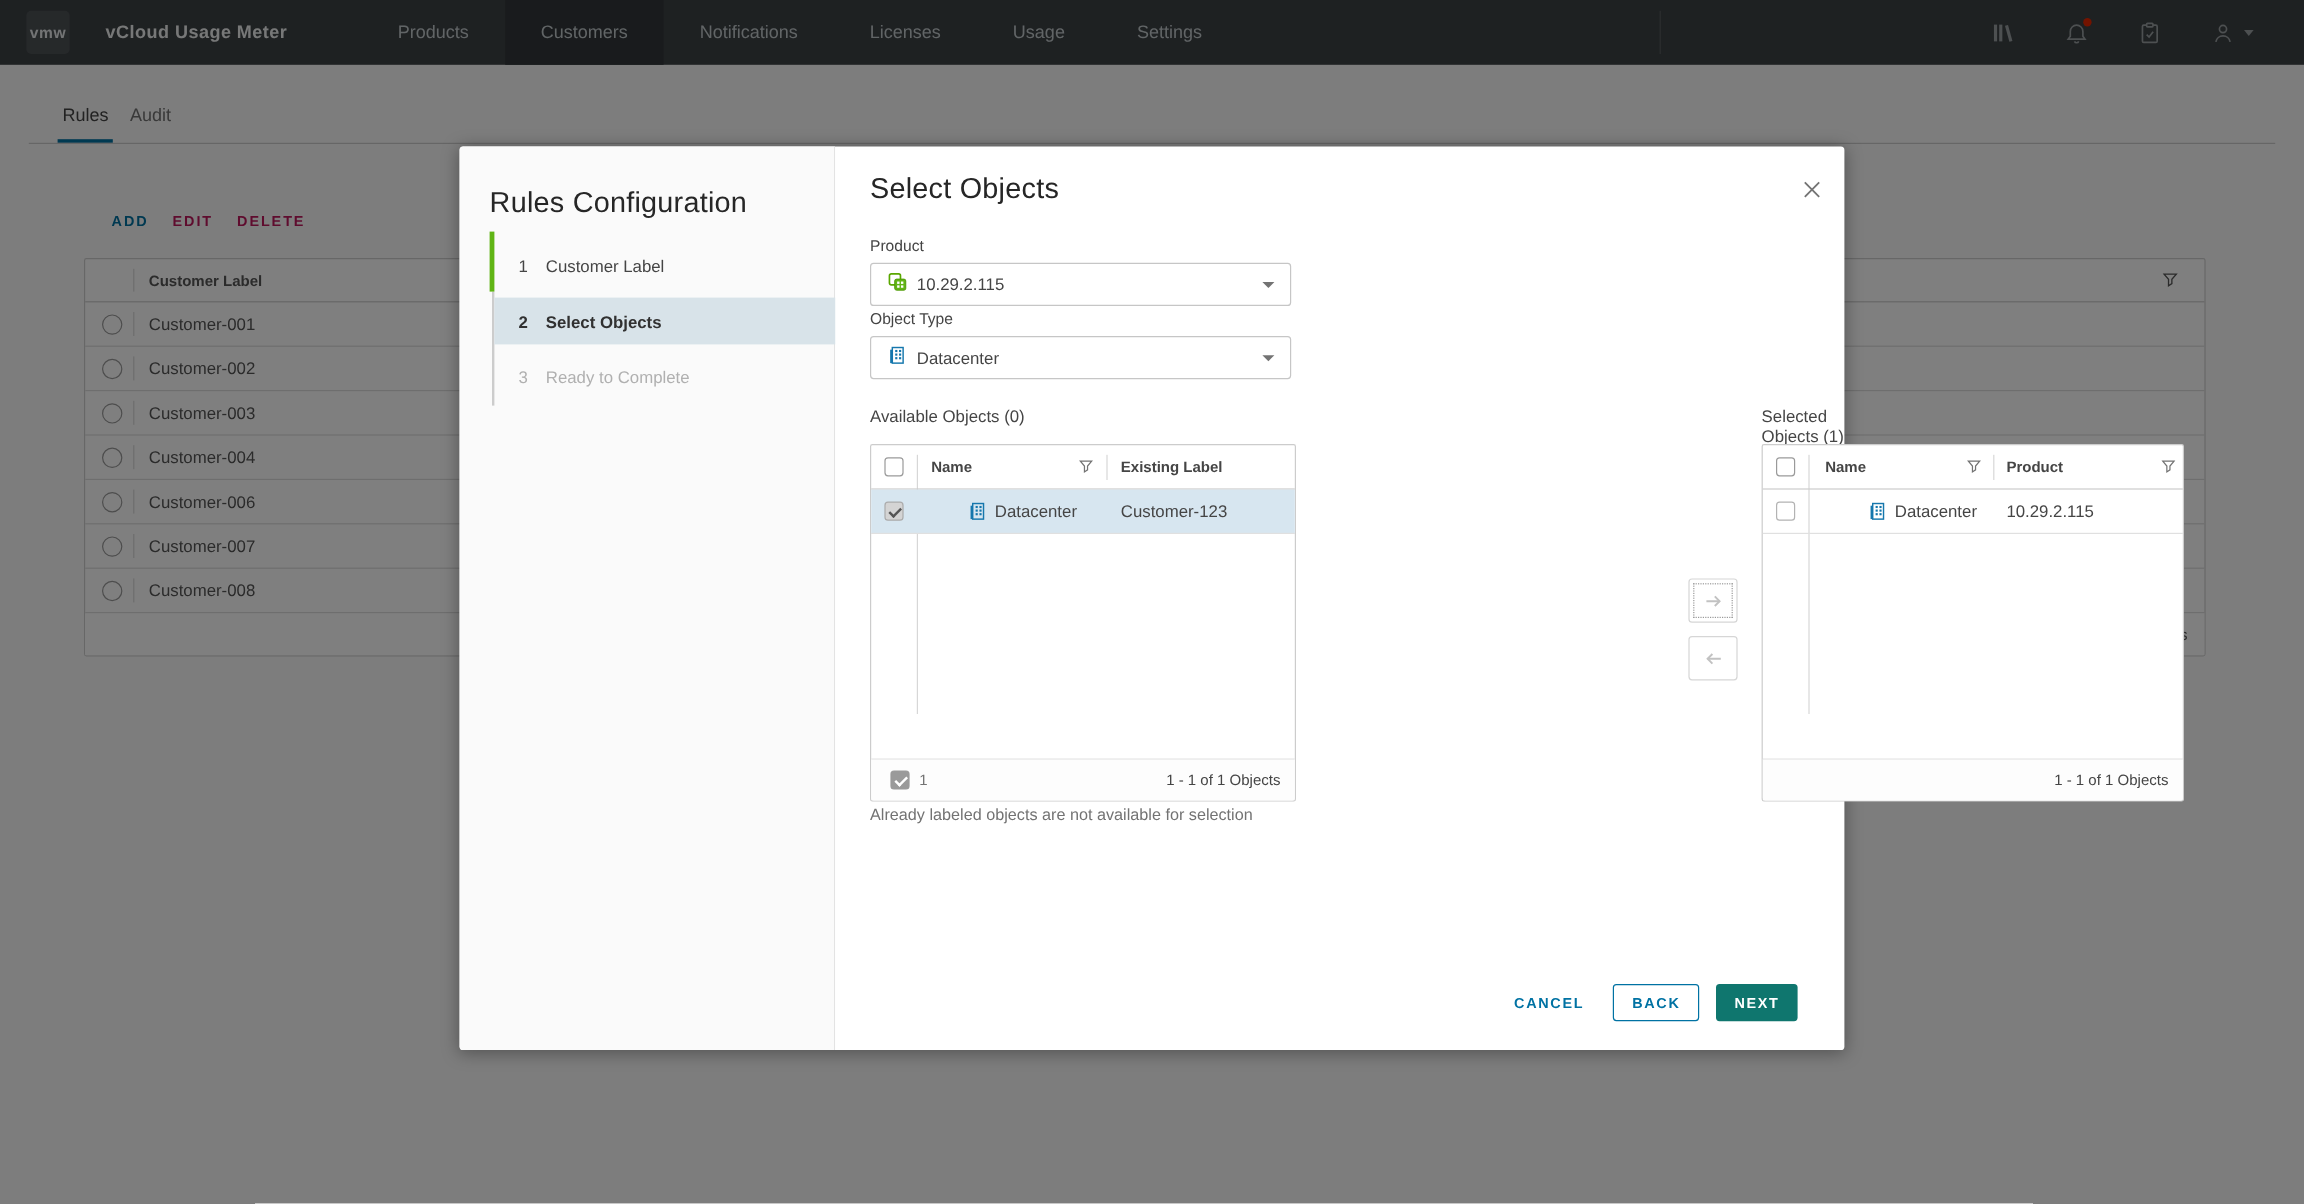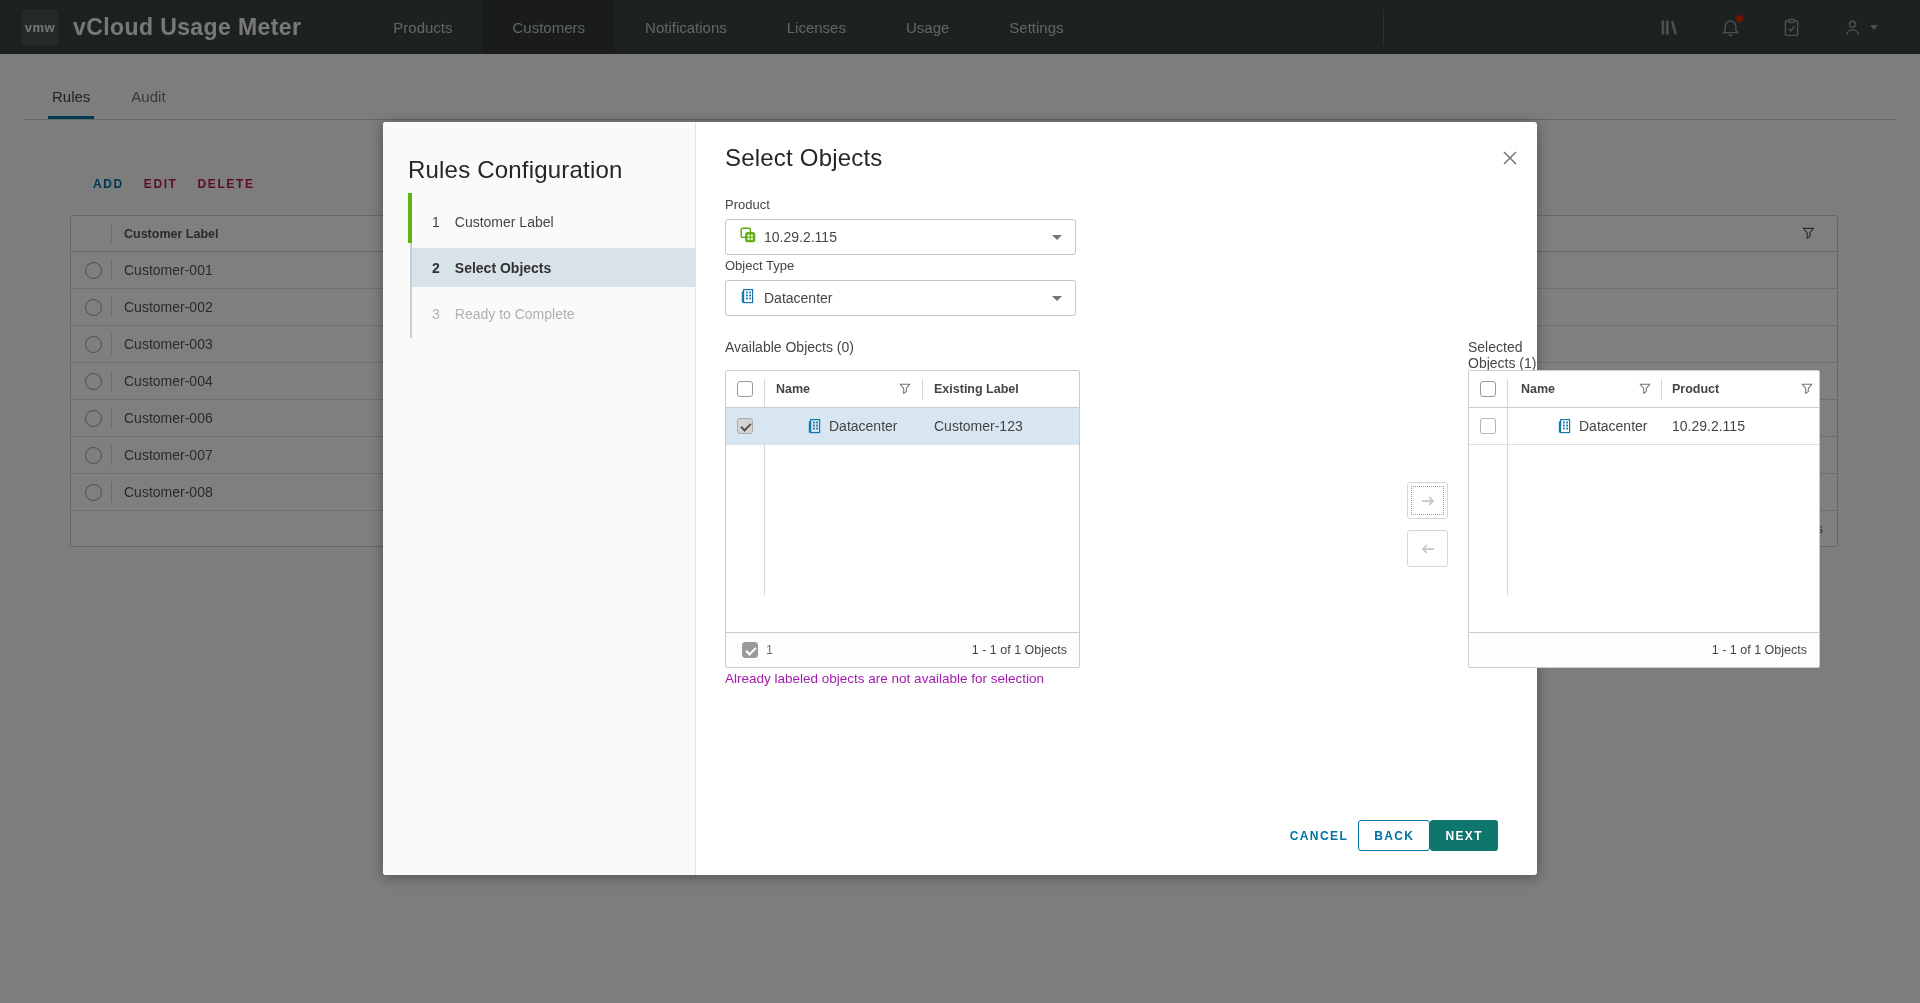--- a/index.html
+++ b/index.html
@@ -4,33 +4,33 @@
 <style>
   * { margin:0; padding:0; box-sizing:border-box; }
   html,body { width:1920px; height:1003px; }
   body { font-family:"Liberation Sans", sans-serif; }
   .screen { position:relative; width:1920px; height:1003px; background:#fafafa; overflow:hidden; }
 
   
   .app-header { position:absolute; top:0; left:0; right:0; height:54px; background:#3d4245; display:flex; align-items:stretch; z-index:1;justify-content:center; }
   .logo-area { display:flex; align-items:center; padding-left:22px; }
   .logo-box { width:36px; height:36px; background:#4d5255; border-radius:4px; display:flex; align-items:center; justify-content:center; color:#e6e9ea; font-weight:bold; font-size:13px; letter-spacing:.5px; }
-  .app-title { margin-left:15px; color:#eff1f1; font-size:23px; font-weight:bold; letter-spacing:.4px; }
+  .app-title { margin-left:30px; color:#eff1f1; font-size:15px; font-weight:bold; letter-spacing:.4px; }
   .main-nav { display:flex; margin-left:62px; }
   .nav-item { display:flex; align-items:center; padding:0 30px; color:#c3cacd; font-size:15px; cursor:pointer; }
   .nav-item.active { background:#32373a; }
   .hdr-divider { position:absolute; left:1383px; top:9px; bottom:9px; width:1px; background:rgba(255,255,255,.14); }
   .header-icons { margin-left:auto; display:flex; align-items:center; gap:40px; padding-right:42px; color:#9aa0a3; }
   .hicon { position:relative; display:flex; align-items:center; cursor:pointer; }
   .hicon svg { display:block; }
   .bell-dot { position:absolute; top:-2px; right:-2px; width:7px; height:7px; border-radius:50%; background:#e62700; }
   .user-caret { width:0; height:0; border-left:4px solid transparent; border-right:4px solid transparent; border-top:5px solid #9aa0a3; margin-left:7px; }
 
   
-  .tabs-row { position:absolute; top:88px; left:52px; display:flex; gap:41px; z-index:1; }
+  .tabs-row { position:absolute; top:88px; left:52px; display:flex; gap:18px; z-index:1; }
   .tab { font-size:15px; color:#737373; padding-bottom:14px; cursor:pointer; }
   .tab.active { color:#454545; position:relative; }
   .tab.active::after { content:""; position:absolute; left:-4px; right:-4px; bottom:0; height:3px; background:#0072a3; }
   .tabs-border { position:absolute; top:119px; left:24px; right:24px; height:1px; background:#cccccc; z-index:1; }
 
   
   .grid-toolbar { position:absolute; top:177px; left:93px; display:flex; gap:20px; z-index:1; }
   .tb-btn { font-size:12px; font-weight:bold; letter-spacing:1.6px; color:#0072a3; cursor:pointer; }
   .tb-btn.disabled { color:#be185d; cursor:default; }
 
@@ -86,23 +86,23 @@
   .cb.checked-dis { background:#d4d4d4; border-color:#ababab; cursor:default; }
   .cb.checked-dis::after { content:""; position:absolute; left:3px; top:3.5px; width:8px; height:4px; border-left:2px solid #555; border-bottom:2px solid #555; transform:rotate(-45deg); }
   .cb.checked-gray { background:#9a9a9a; border-color:#9a9a9a; cursor:default; }
   .cb.checked-gray::after { content:""; position:absolute; left:3px; top:3.5px; width:8px; height:4px; border-left:2px solid #fff; border-bottom:2px solid #fff; transform:rotate(-45deg); }
 
   .funnel svg { display:block; }
 
   .move-btn { position:absolute; left:711px; width:41px; height:37px; border:1px solid #d6d6d6; border-radius:3px; background:#fff; display:flex; align-items:center; justify-content:center; cursor:default; }
   .move-btn.focused { outline:1px dotted #999; outline-offset:-5px; }
 
-  .note-text { position:absolute; left:29px; top:549px; font-size:13.5px; color:#a21caf; }
-
-  .modal-actions { position:absolute; right:39px; top:698px; display:flex; align-items:flex-start; }
+  .note-text { position:absolute; left:29px; top:549px; font-size:13.5px; color:#737373; }
+
+  .modal-actions { position:absolute; right:39px; top:698px; display:flex; align-items:flex-start; gap:14px; }
   .btn { height:31px; display:flex; align-items:center; justify-content:center; font-size:12px; font-weight:bold; letter-spacing:1.4px; border-radius:3px; cursor:pointer; padding:0 15px; }
   .btn.flat { color:#0072a3; padding:0 10px; }
   .btn.outline { color:#0072a3; border:1px solid #0072a3; min-width:58px; background:#fff; }
   .btn.primary { color:#ffffff; background:#0f766e; min-width:59px; }
 </style>
 </head>
 <body>
 
 <div class="screen">
 

